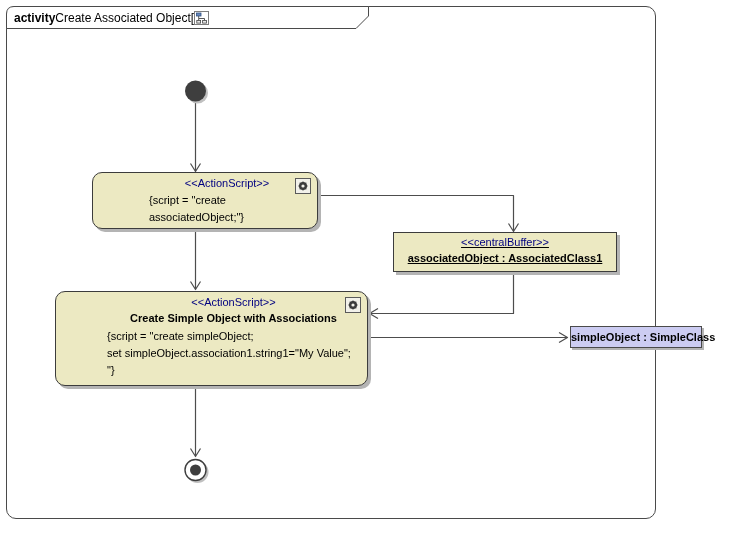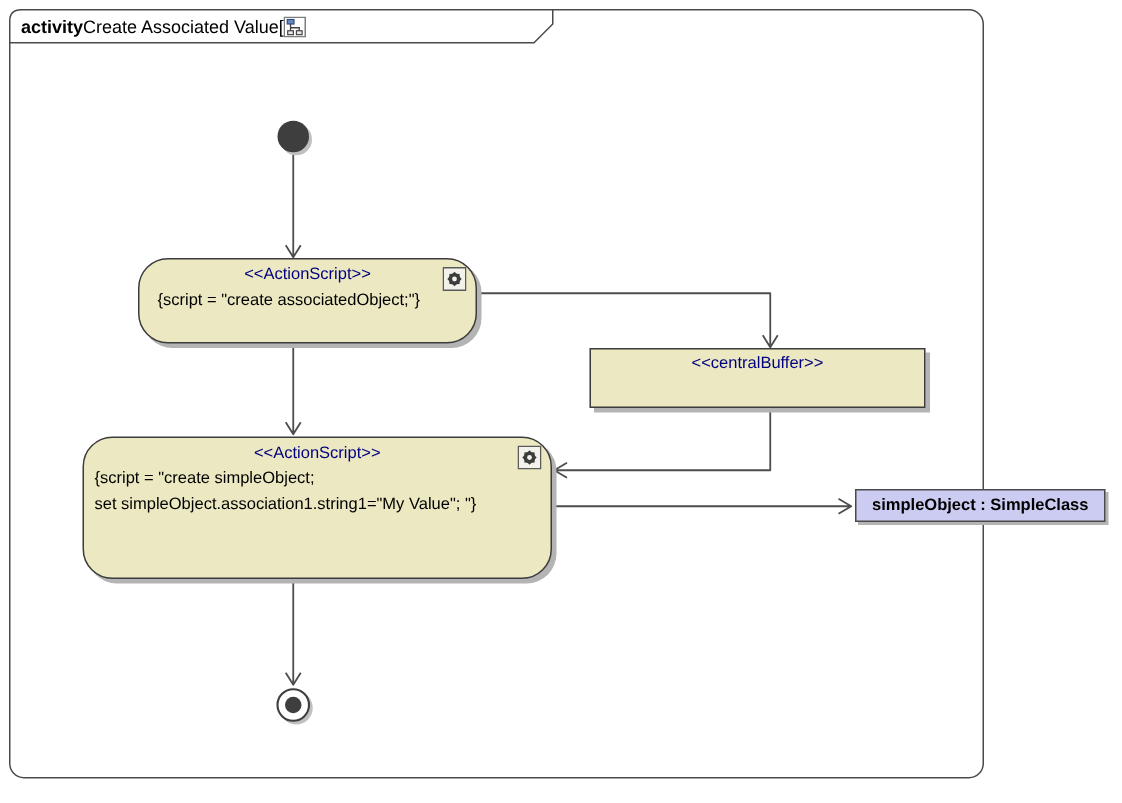--- a/index.html
+++ b/index.html
@@ -18,35 +18,35 @@
 
   .frame-title {
     position:absolute; left:14px; top:9px; height:16px;
     display:flex; align-items:flex-end; gap:0; font-size:12px; white-space:nowrap;
   }
   .frame-title b { font-weight:bold; }
   .dicon { width:15px; height:14px; flex:0 0 auto; }
 
   .action {
     position:absolute; background:var(--node_fill,#ece9c2);
-    border:1px solid var(--node_border,#3c3c3c); border-radius:20px;
-    box-shadow:3px 3px 0 var(--shadow,#b4b4b4); text-align:center;
+    border:1px solid var(--node_border,#3c3c3c); border-radius:10px;
+    box-shadow:3px 3px 0 var(--shadow,#b4b4b4); text-align:center;padding-left:44px;
   }
   .buffer {
     position:absolute; background:var(--node_fill,#ece9c2);
     border:1px solid var(--node_border,#3c3c3c);
     box-shadow:3px 3px 0 var(--shadow,#b4b4b4); text-align:center;
   }
   .stereo { color:var(--stereotype_text,#000080); font-size:11px; padding-top:4px; line-height:13px; }
   .nodename { font-weight:bold; font-size:11px; padding-top:2px; line-height:15px; }
   .script { text-align:left; font-size:11px; line-height:17px; padding:2px 12px 0; }
   #action2 .script { padding:2px 7px 0; }
 
   .objectnode {
-    position:absolute; left:570px; top:326px; width:167px; height:22px;
+    position:absolute; left:570px; top:326px; width:132px; height:22px;
     background:var(--object_fill,#ccccf2); border:1px solid #4a4a4a;
     box-shadow:2px 2px 0 var(--shadow,#b4b4b4);
     font-weight:bold; font-size:11px; line-height:20px; text-align:center; white-space:nowrap;
   }
   .gear { position:absolute; top:5px; right:6px; width:16px; height:16px; }
 </style>
 </head>
 <body>
 
 <div class="stage">
@@ -69,21 +69,21 @@
 
     <g>
       <circle cx="197.5" cy="472" r="11" fill="#c0c0c0"></circle>
       <circle cx="195.5" cy="470" r="10.5" fill="#ffffff" stroke="#3e3e3e" stroke-width="1.4"></circle>
       <circle cx="195.5" cy="470" r="5.5" fill="#3e3e3e"></circle>
     </g>
   </svg>
 
   <div class="frame-title">
     <b>activity</b>
-    <span>Create Associated Value[</span>
+    <span>Create Associated Object[</span>
     <svg class="dicon" viewBox="0 0 15 14">
       <rect x="0.5" y="0.5" width="14" height="13" fill="#ffffff" stroke="#7d7d7d"></rect>
       <rect x="2.5" y="2" width="4.5" height="3" fill="#6688bb" stroke="#2f4f7f" stroke-width="0.8"></rect>
       <path d="M4.7,5 V7.5 H10.5 V9.5 M4.7,7.5 V9.5" stroke="#444444" stroke-width="0.9" fill="none"></path>
       <rect x="2.8" y="9.5" width="3.8" height="2.6" fill="#e8e8e8" stroke="#444444" stroke-width="0.8"></rect>
       <rect x="8.6" y="9.5" width="3.8" height="2.6" fill="#e8e8e8" stroke="#444444" stroke-width="0.8"></rect>
     </svg>
   </div>
 
   <div class="action" id="action1" style="left:92px; top:172px; width:226px; height:57px;">
@@ -93,26 +93,28 @@
       <rect x="0.5" y="0.5" width="15" height="15" fill="#f2f1ea" stroke="#5a5a5a"></rect>
       <g transform="translate(8,8)">
         <rect x="-3.4" y="-3.4" width="6.8" height="6.8" fill="#3c3c3c"></rect>
         <rect x="-3.4" y="-3.4" width="6.8" height="6.8" fill="#3c3c3c" transform="rotate(45)"></rect>
         <circle r="3.8" fill="#3c3c3c"></circle>
         <circle r="1.6" fill="#f2f1ea"></circle>
       </g>
     </svg>
   </div>
 
-  <div class="buffer" style="left:393px; top:232px; width:224px; height:40px;">
+  <div class="buffer" style="left:393px; top:232px; width:224px; height:40px;text-decoration:underline;">
     <div class="stereo" style="padding-top:3px;">&lt;&lt;centralBuffer&gt;&gt;</div>
+    <div class="nodename">associatedObject : AssociatedClass1</div>
   </div>
 
   <div class="action" id="action2" style="left:55px; top:291px; width:313px; height:95px;">
     <div class="stereo">&lt;&lt;ActionScript&gt;&gt;</div>
+    <div class="nodename">Create Simple Object with Associations</div>
     <div class="script">
       <div>{script = "create simpleObject;</div>
       <div>set simpleObject.association1.string1="My Value"; "}</div>
     </div>
     <svg class="gear" viewBox="0 0 16 16">
       <rect x="0.5" y="0.5" width="15" height="15" fill="#f2f1ea" stroke="#5a5a5a"></rect>
       <g transform="translate(8,8)">
         <rect x="-3.4" y="-3.4" width="6.8" height="6.8" fill="#3c3c3c"></rect>
         <rect x="-3.4" y="-3.4" width="6.8" height="6.8" fill="#3c3c3c" transform="rotate(45)"></rect>
         <circle r="3.8" fill="#3c3c3c"></circle>

